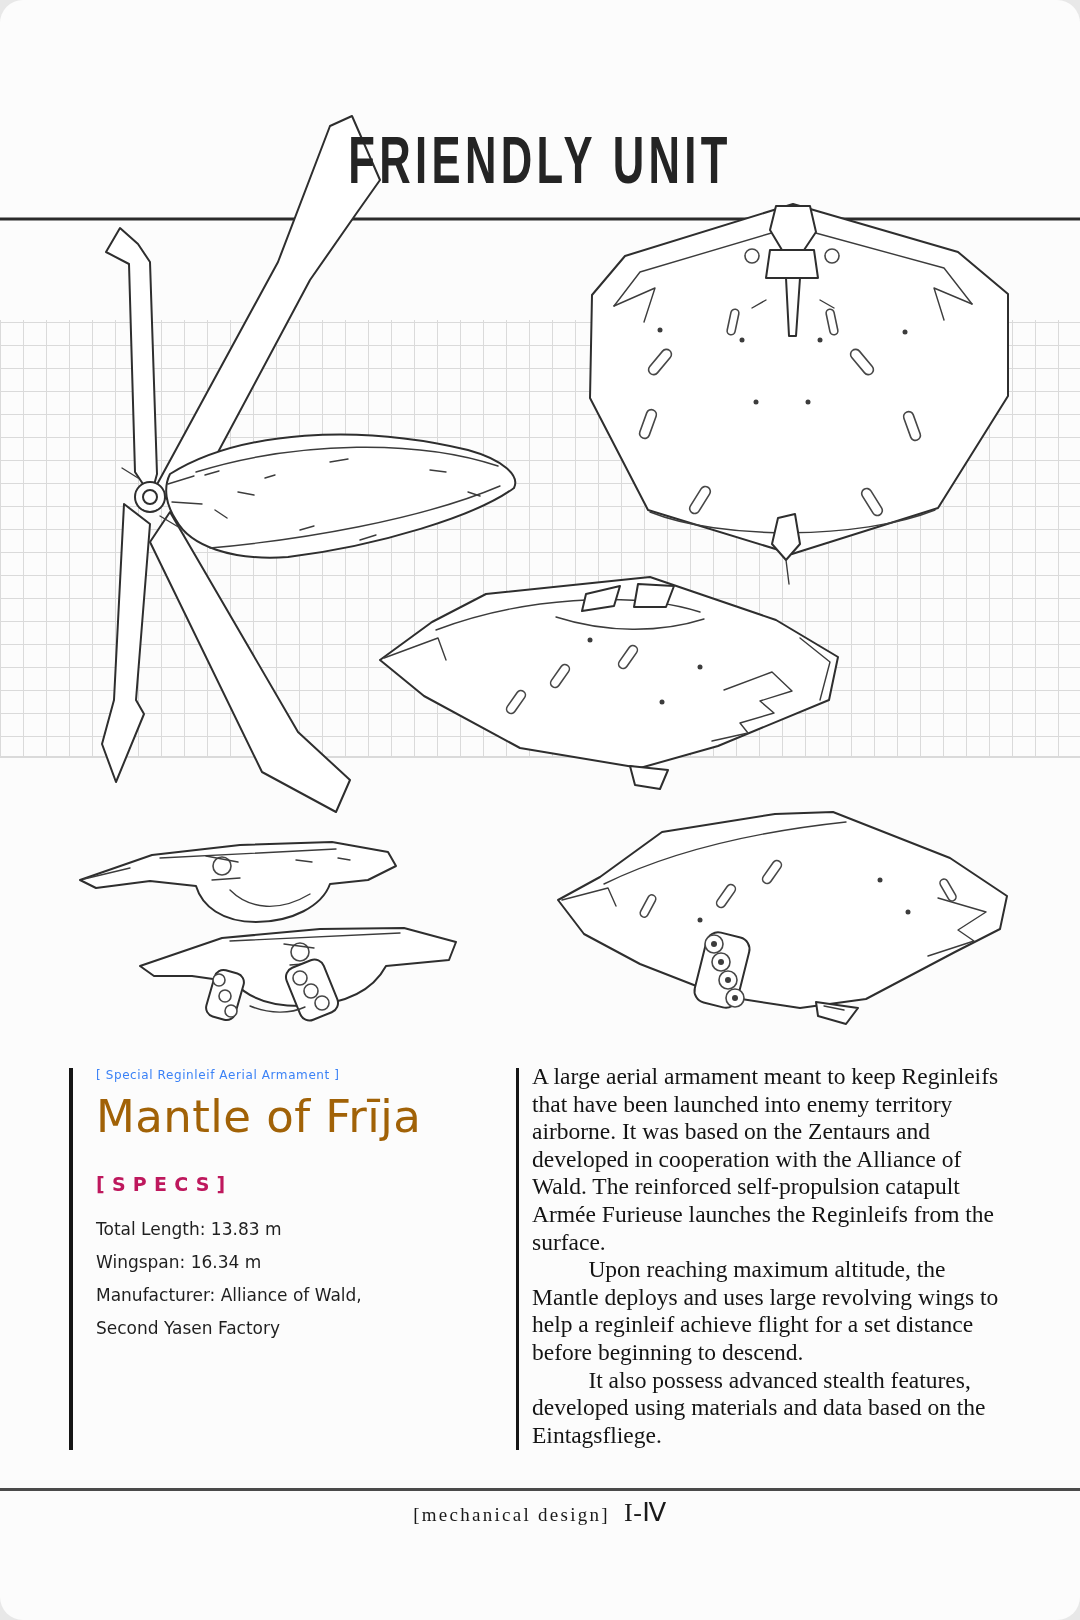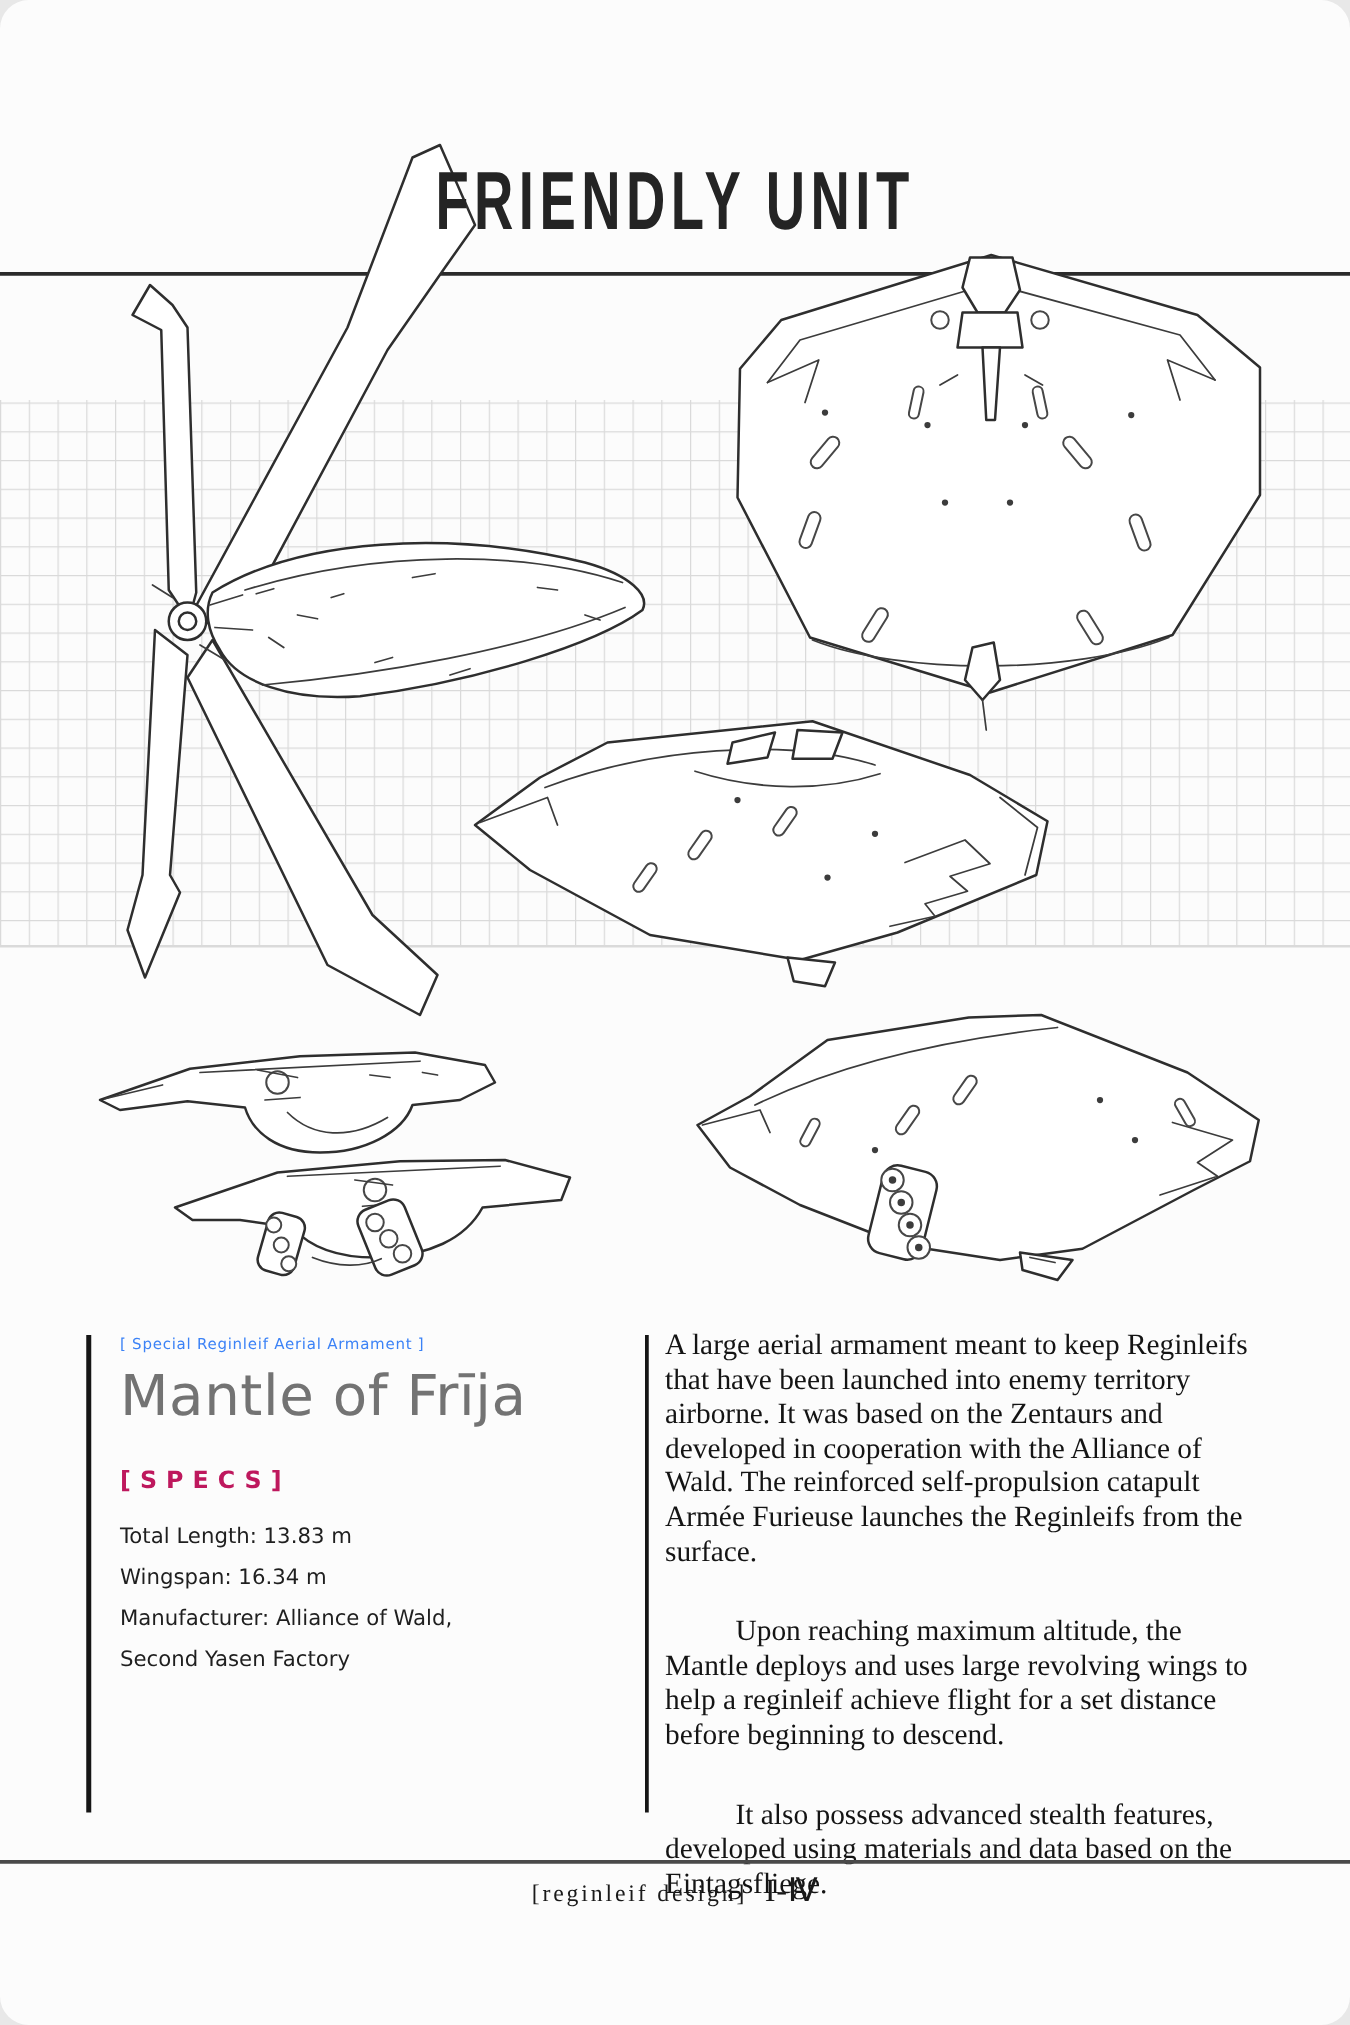--- a/index.html
+++ b/index.html
@@ -19,30 +19,30 @@
   .art{position:absolute;left:0;top:0;width:1080px;height:1620px;}
   .ink{fill:#ffffff;stroke:#2e2e2e;stroke-width:2;stroke-linejoin:round;stroke-linecap:round;}
   .line{fill:none;stroke:#3c3c3c;stroke-width:1.4;stroke-linejoin:round;stroke-linecap:round;}
   .mark{fill:#ffffff;stroke:#474747;stroke-width:1.6;}
   .dot{fill:#3c3c3c;}
   
   .left-bar{position:absolute;left:69px;top:1068px;width:4px;height:382px;background:#161616;}
   .divider{position:absolute;left:516px;top:1068px;width:3px;height:382px;background:#161616;}
   .info{position:absolute;left:96px;top:1068px;width:402px;font-family:"DejaVu Sans",sans-serif;}
   .info .category{font-size:12px;letter-spacing:.05em;color:#3b82f6;margin-bottom:8px;}
-  .info .name{font-size:45px;letter-spacing:.01em;color:#737373;margin-bottom:30px;}
+  .info .name{font-size:45px;letter-spacing:.01em;color:#a16207;margin-bottom:30px;}
   .info .specs-heading{font-size:19px;font-weight:700;letter-spacing:.38em;color:#be185d;margin-bottom:18px;}
   .info .spec-line{font-size:17px;line-height:33px;color:#1f1f1f;}
   
   .description{
     position:absolute;left:532px;top:1063px;width:478px;
     font-family:"Liberation Serif",serif;font-size:23.5px;line-height:27.6px;color:#141414;
   }
   .description p{margin:0;}
-  .description p.indent{text-indent:2.4em;margin-top:36px;}
+  .description p.indent{text-indent:2.4em;}
   
   .footer-rule{position:absolute;left:0;top:1488px;width:1080px;height:3px;background:#4a4a4a;}
   .footer{
     position:absolute;left:0;right:0;top:1497px;text-align:center;
     font-family:"Liberation Serif",serif;color:#1a1a1a;white-space:nowrap;
   }
   .footer .label{font-size:19px;letter-spacing:.12em;}
   .footer .numeral{font-size:26px;margin-left:10px;letter-spacing:.02em;text-align:right;}
 </style>
 </head>
@@ -192,17 +192,17 @@
   </section>
 
   <section class="description">
     <p>A large aerial armament meant to keep Reginleifs that have been launched into enemy territory airborne. It was based on the Zentaurs and developed in cooperation with the Alliance of Wald. The reinforced self-propulsion catapult Armée Furieuse launches the Reginleifs from the surface.</p>
     <p class="indent">Upon reaching maximum altitude, the Mantle deploys and uses large revolving wings to help a reginleif achieve flight for a set distance before beginning to descend.</p>
     <p class="indent">It also possess advanced stealth features, developed using materials and data based on the Eintagsfliege.</p>
   </section>
 
   <div class="footer-rule"></div>
   <div class="footer">
-    <span class="label">[reginleif design]</span>
+    <span class="label">[mechanical design]</span>
     <span class="numeral">I-Ⅳ</span>
   </div>
 
 </div>
 
 </body></html>

